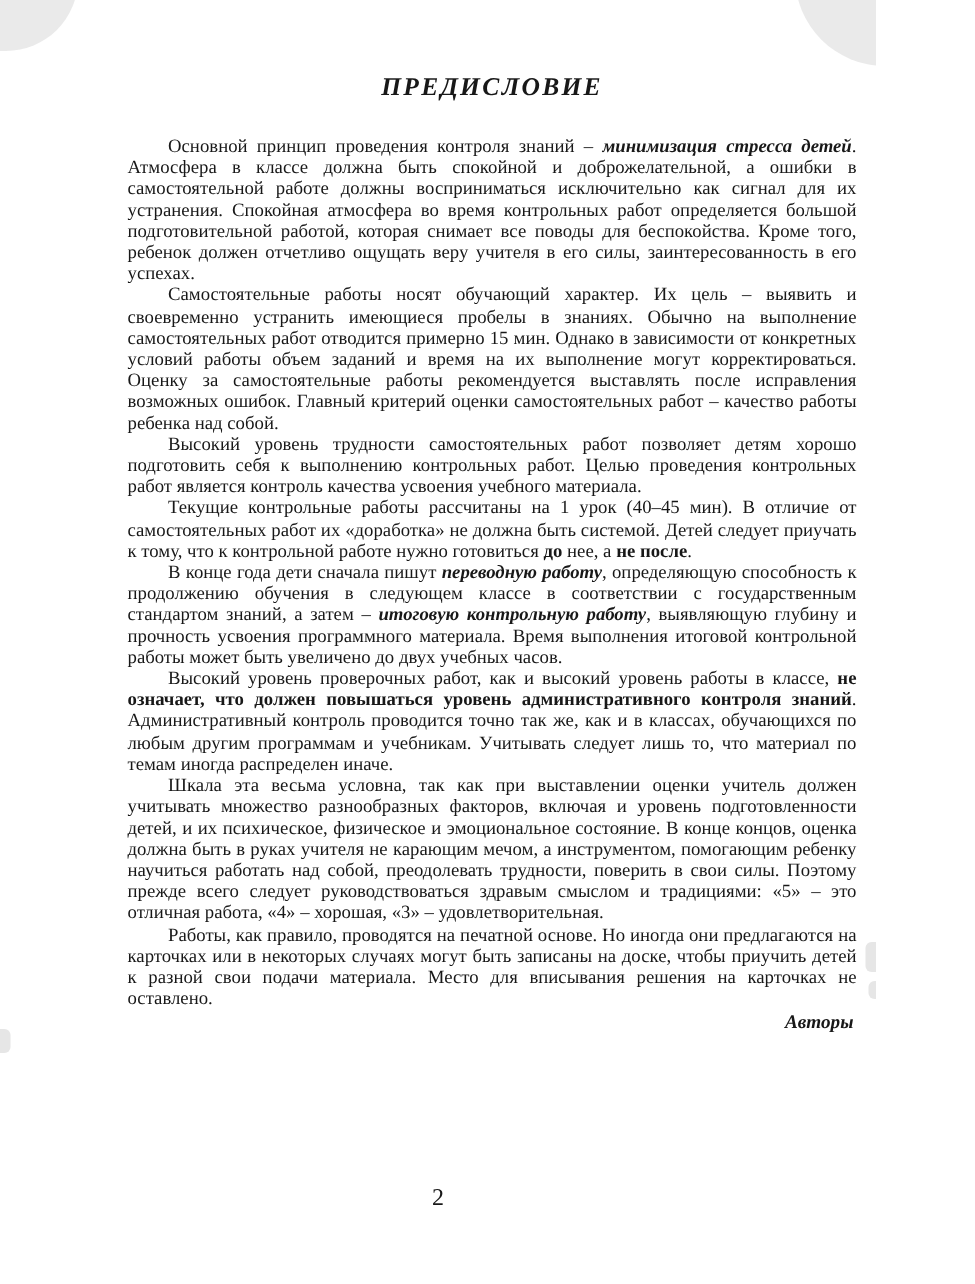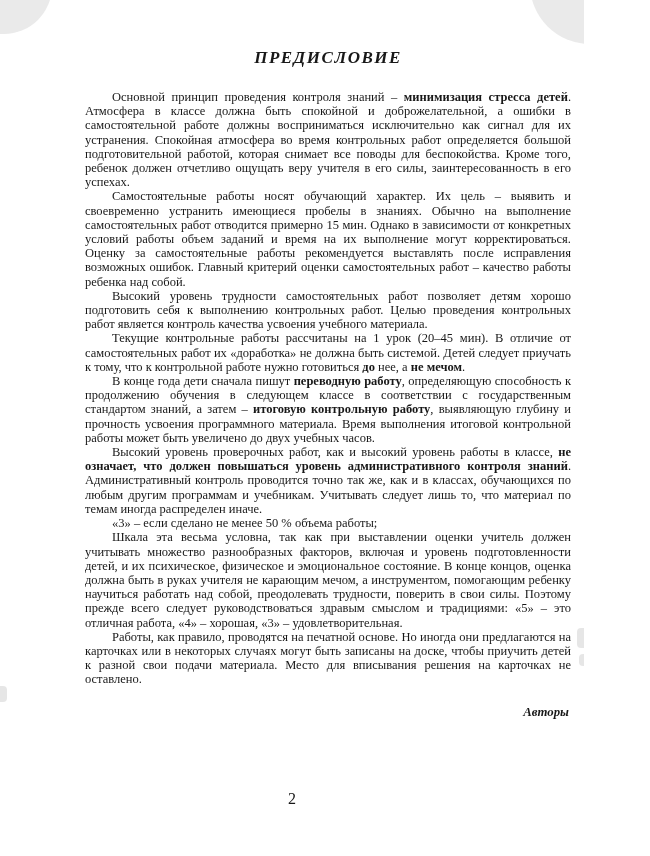--- a/index.html
+++ b/index.html
@@ -43,23 +43,23 @@
     letter-spacing: 1.5px;
   }
   .body-text p.para {
     margin: 0;
     font-size: 12.5px;
     line-height: 14.2px;
     text-align: justify;
     text-indent: 27px;
   }
   .b { font-weight: bold; }
-  .i { }
+  .i { font-style: italic; }
   .signature {
-    margin-top: 18px;
+    margin-top: 2px;
     text-align: right;
     font-size: 12.8px;
     font-weight: bold;
     font-style: italic;
     padding-right: 2px;
   }
   .page-number {
     position: absolute;
     left: 0;
     right: 0;
@@ -78,24 +78,23 @@
   <div class="artifact art-r1"></div>
   <div class="artifact art-r2"></div>
   <div class="artifact art-l1"></div>
 
   <div class="content">
     <h1 class="title">ПРЕДИСЛОВИЕ</h1>
     <div class="body-text">
         <p class="para"><span>Основной принцип проведения контроля знаний – </span><span class="b i">минимизация стресса детей</span><span>. Атмосфера в классе должна быть спокойной и доброжелательной, а ошибки в самостоятельной работе должны восприниматься исключительно как сигнал для их устранения. Спокойная атмосфера во время контрольных работ определяется большой подготовительной работой, которая снимает все поводы для беспокойства. Кроме того, ребенок должен отчетливо ощущать веру учителя в его силы, заинтересованность в его успехах.</span></p>
         <p class="para"><span>Самостоятельные работы носят обучающий характер. Их цель – выявить и своевременно устранить имеющиеся пробелы в знаниях. Обычно на выполнение самостоятельных работ отводится примерно 15 мин. Однако в зависимости от конкретных условий работы объем заданий и время на их выполнение могут корректироваться. Оценку за самостоятельные работы рекомендуется выставлять после исправления возможных ошибок. Главный критерий оценки самостоятельных работ – качество работы ребенка над собой.</span></p>
         <p class="para"><span>Высокий уровень трудности самостоятельных работ позволяет детям хорошо подготовить себя к выполнению контрольных работ. Целью проведения контрольных работ является контроль качества усвоения учебного материала.</span></p>
-        <p class="para"><span>Текущие контрольные работы рассчитаны на 1 урок (20–45 мин). В отличие от самостоятельных работ их «доработка» не должна быть системой. Детей следует приучать к тому, что к контрольной работе нужно готовиться </span><span class="b">до</span><span> нее, а </span><span class="b">не мечом</span><span>.</span></p>
+        <p class="para"><span>Текущие контрольные работы рассчитаны на 1 урок (40–45 мин). В отличие от самостоятельных работ их «доработка» не должна быть системой. Детей следует приучать к тому, что к контрольной работе нужно готовиться </span><span class="b">до</span><span> нее, а </span><span class="b">не после</span><span>.</span></p>
         <p class="para"><span>В конце года дети сначала пишут </span><span class="b i">переводную работу</span><span>, определяющую способность к продолжению обучения в следующем классе в соответствии с государственным стандартом знаний, а затем – </span><span class="b i">итоговую контрольную работу</span><span>, выявляющую глубину и прочность усвоения программного материала. Время выполнения итоговой контрольной работы может быть увеличено до двух учебных часов.</span></p>
         <p class="para"><span>Высокий уровень проверочных работ, как и высокий уровень работы в классе, </span><span class="b">не означает, что должен повышаться уровень административного контроля знаний</span><span>. Административный контроль проводится точно так же, как и в классах, обучающихся по любым другим программам и учебникам. Учитывать следует лишь то, что материал по темам иногда распределен иначе.</span></p>
-        <p class="para"><span>«3» – если сделано не менее 50 % объема работы;</span></p>
         <p class="para"><span>Шкала эта весьма условна, так как при выставлении оценки учитель должен учитывать множество разнообразных факторов, включая и уровень подготовленности детей, и их психическое, физическое и эмоциональное состояние. В конце концов, оценка должна быть в руках учителя не карающим мечом, а инструментом, помогающим ребенку научиться работать над собой, преодолевать трудности, поверить в свои силы. Поэтому прежде всего следует руководствоваться здравым смыслом и традициями: «5» – это отличная работа, «4» – хорошая, «3» – удовлетворительная.</span></p>
         <p class="para"><span>Работы, как правило, проводятся на печатной основе. Но иногда они предлагаются на карточках или в некоторых случаях могут быть записаны на доске, чтобы приучить детей к разной свои подачи материала. Место для вписывания решения на карточках не оставлено.</span></p>
       </div>
     <div class="signature">Авторы</div>
   </div>
 
   <div class="page-number">2</div>
 
 </div>
 

